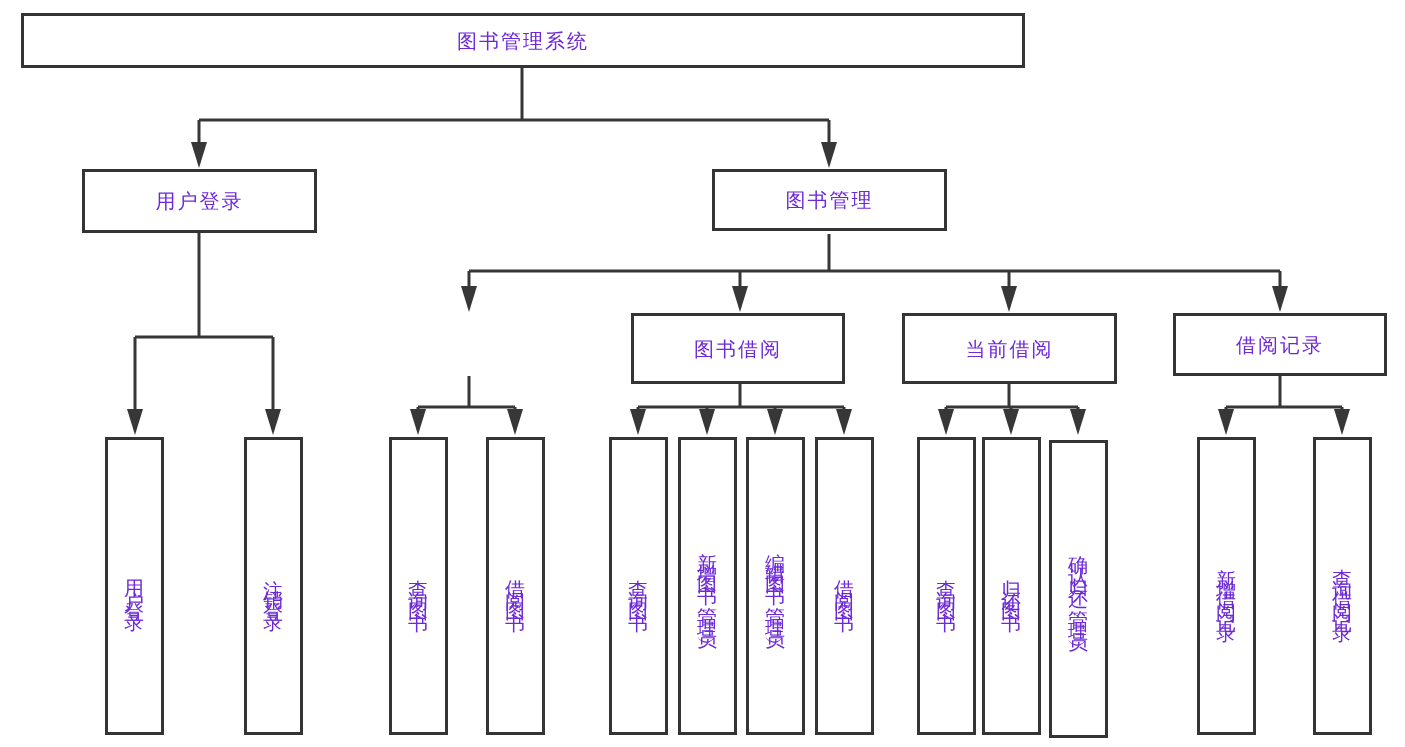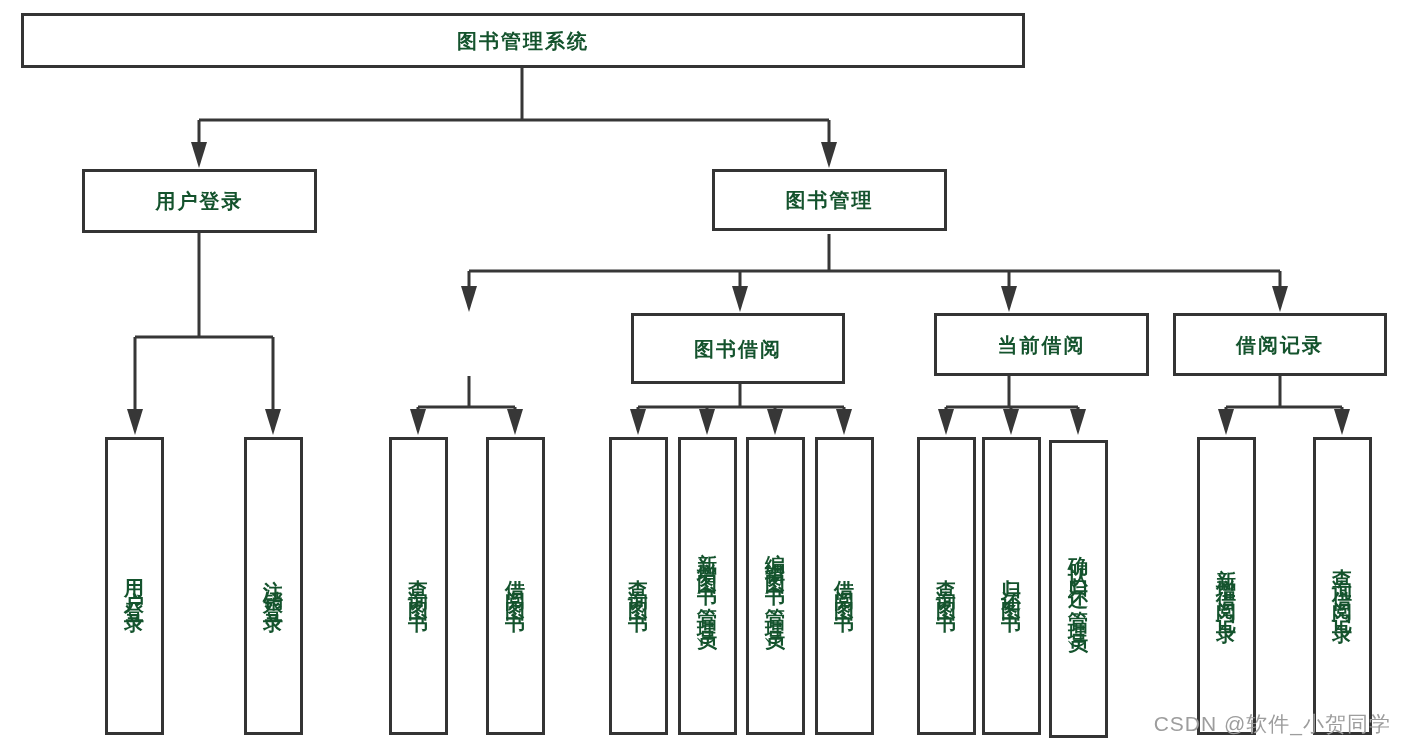--- a/index.html
+++ b/index.html
@@ -19,26 +19,25 @@
   }
   .node {
     position: absolute;
     box-sizing: border-box;
     border: 3px solid #343434;
     background: #ffffff;
     display: flex;
     align-items: center;
     justify-content: center;
     font-size: 20px;
-    color: #14532d;
+    color: #6d28d9;
     letter-spacing: 2px;
     text-align: center;
     line-height: 1.2;
     z-index: 2;
-    font-weight: bold;
   }
   .node.v {
     writing-mode: vertical-rl;
     text-orientation: mixed;
     letter-spacing: 11px;
     font-size: 20px;
   }
   .watermark {
     position: absolute;
     right: 14px;
@@ -94,36 +93,35 @@
       <polygon points="1334,409 1350,409 1342,435"></polygon>
     </g>
   </svg>
 
   <div class="node" style="left:21px; top:13px; width:1004px; height:55px;">图书管理系统</div>
 
   <div class="node" style="left:82px; top:169px; width:235px; height:64px;">用户登录</div>
   <div class="node" style="left:712px; top:169px; width:235px; height:62px;">图书管理</div>
 
   <div class="node" style="left:631px; top:313px; width:214px; height:71px;">图书借阅</div>
-  <div class="node" style="left:902px; top:313px; width:215px; height:63px;margin-left:32px;">当前借阅</div>
+  <div class="node" style="left:902px; top:313px; width:215px; height:71px;">当前借阅</div>
   <div class="node" style="left:1173px; top:313px; width:214px; height:63px;">借阅记录</div>
 
   <div class="node v" style="left:105px; top:437px; width:59px; height:298px;">用户登录</div>
   <div class="node v" style="left:244px; top:437px; width:59px; height:298px;">注销登录</div>
 
   <div class="node v" style="left:389px; top:437px; width:59px; height:298px;">查询图书</div>
   <div class="node v" style="left:486px; top:437px; width:59px; height:298px;">借阅图书</div>
 
   <div class="node v" style="left:609px; top:437px; width:59px; height:298px;">查询图书</div>
   <div class="node v" style="left:678px; top:437px; width:59px; height:298px;">新增图书（管理员）</div>
   <div class="node v" style="left:746px; top:437px; width:59px; height:298px;">编辑图书（管理员）</div>
   <div class="node v" style="left:815px; top:437px; width:59px; height:298px;">借阅图书</div>
 
   <div class="node v" style="left:917px; top:437px; width:59px; height:298px;">查询图书</div>
   <div class="node v" style="left:982px; top:437px; width:59px; height:298px;">归还图书</div>
   <div class="node v" style="left:1049px; top:440px; width:59px; height:298px;">确认归还（管理员）</div>
 
   <div class="node v" style="left:1197px; top:437px; width:59px; height:298px;">新增借阅记录</div>
   <div class="node v" style="left:1313px; top:437px; width:59px; height:298px;">查询借阅记录</div>
 
-  <div class="watermark">CSDN @软件_小贺同学</div>
 
 </div>
 
 </body></html>

